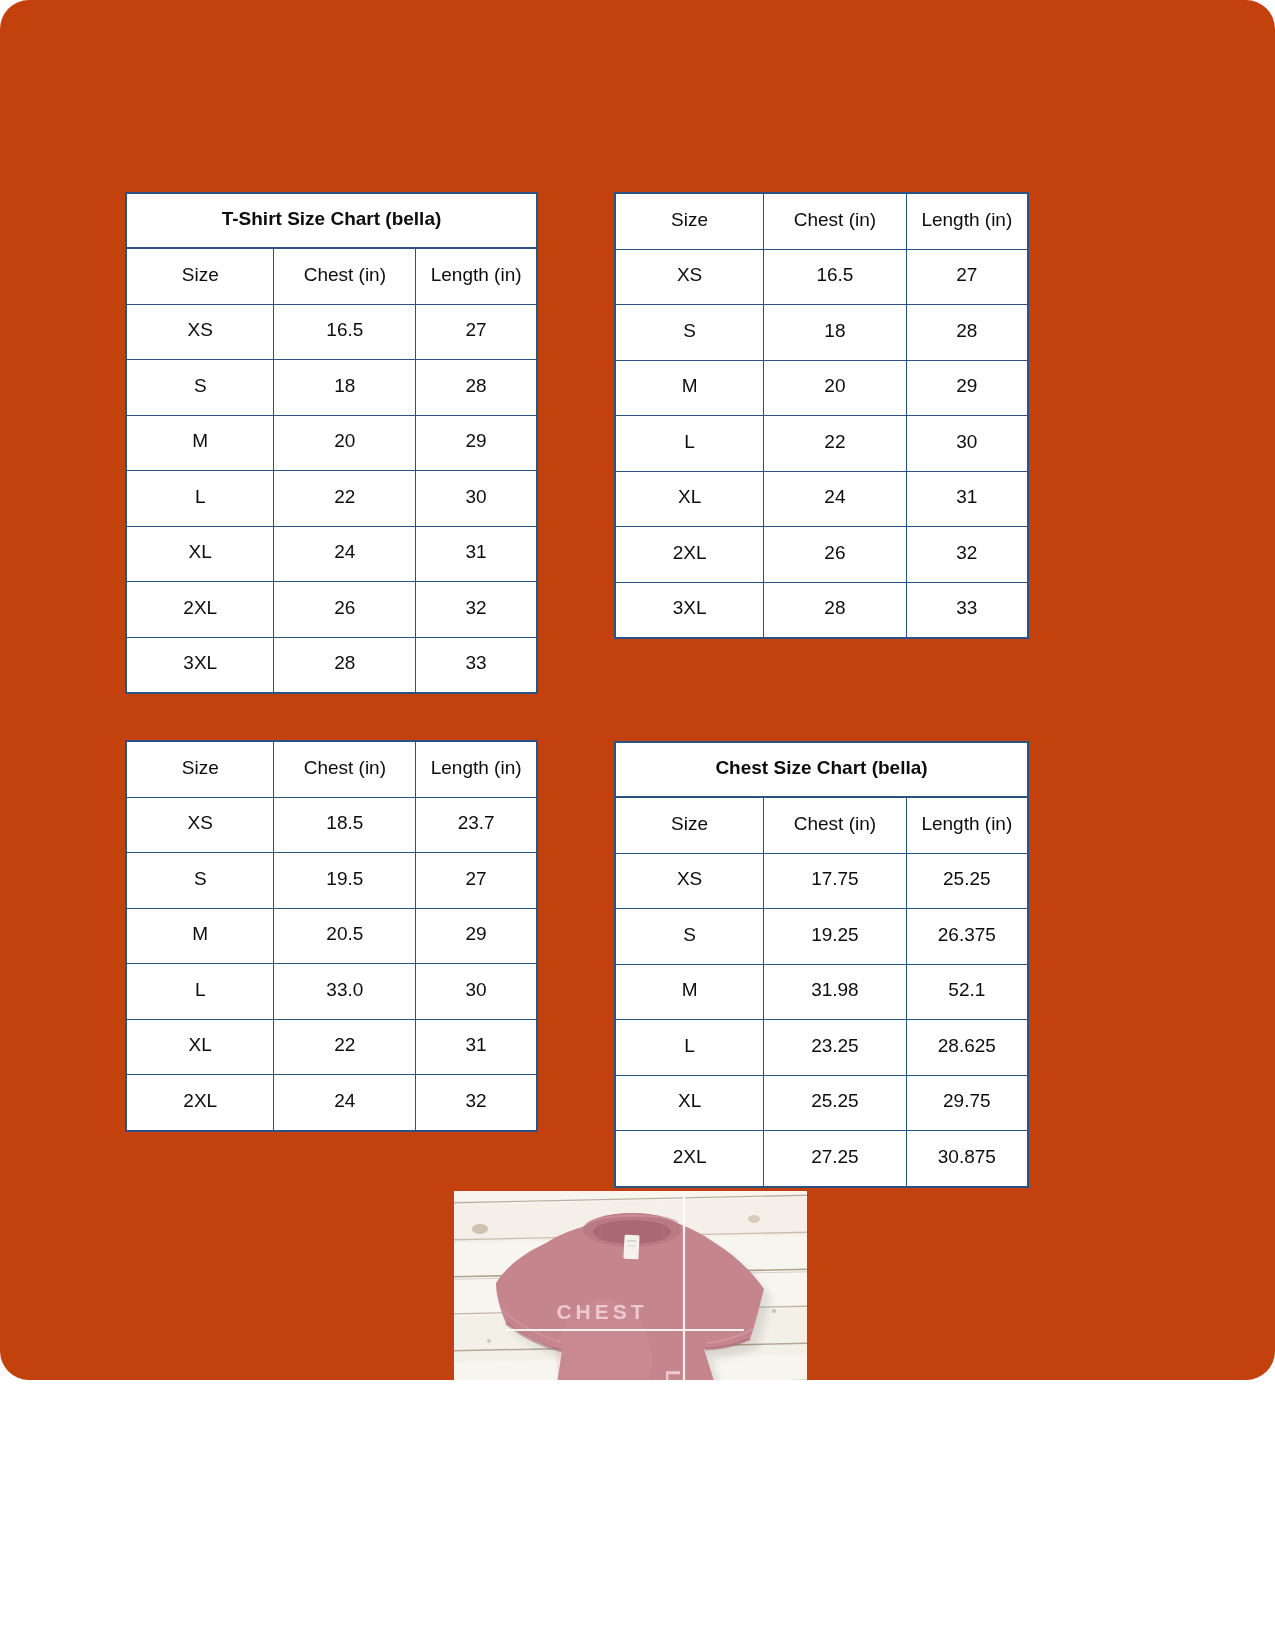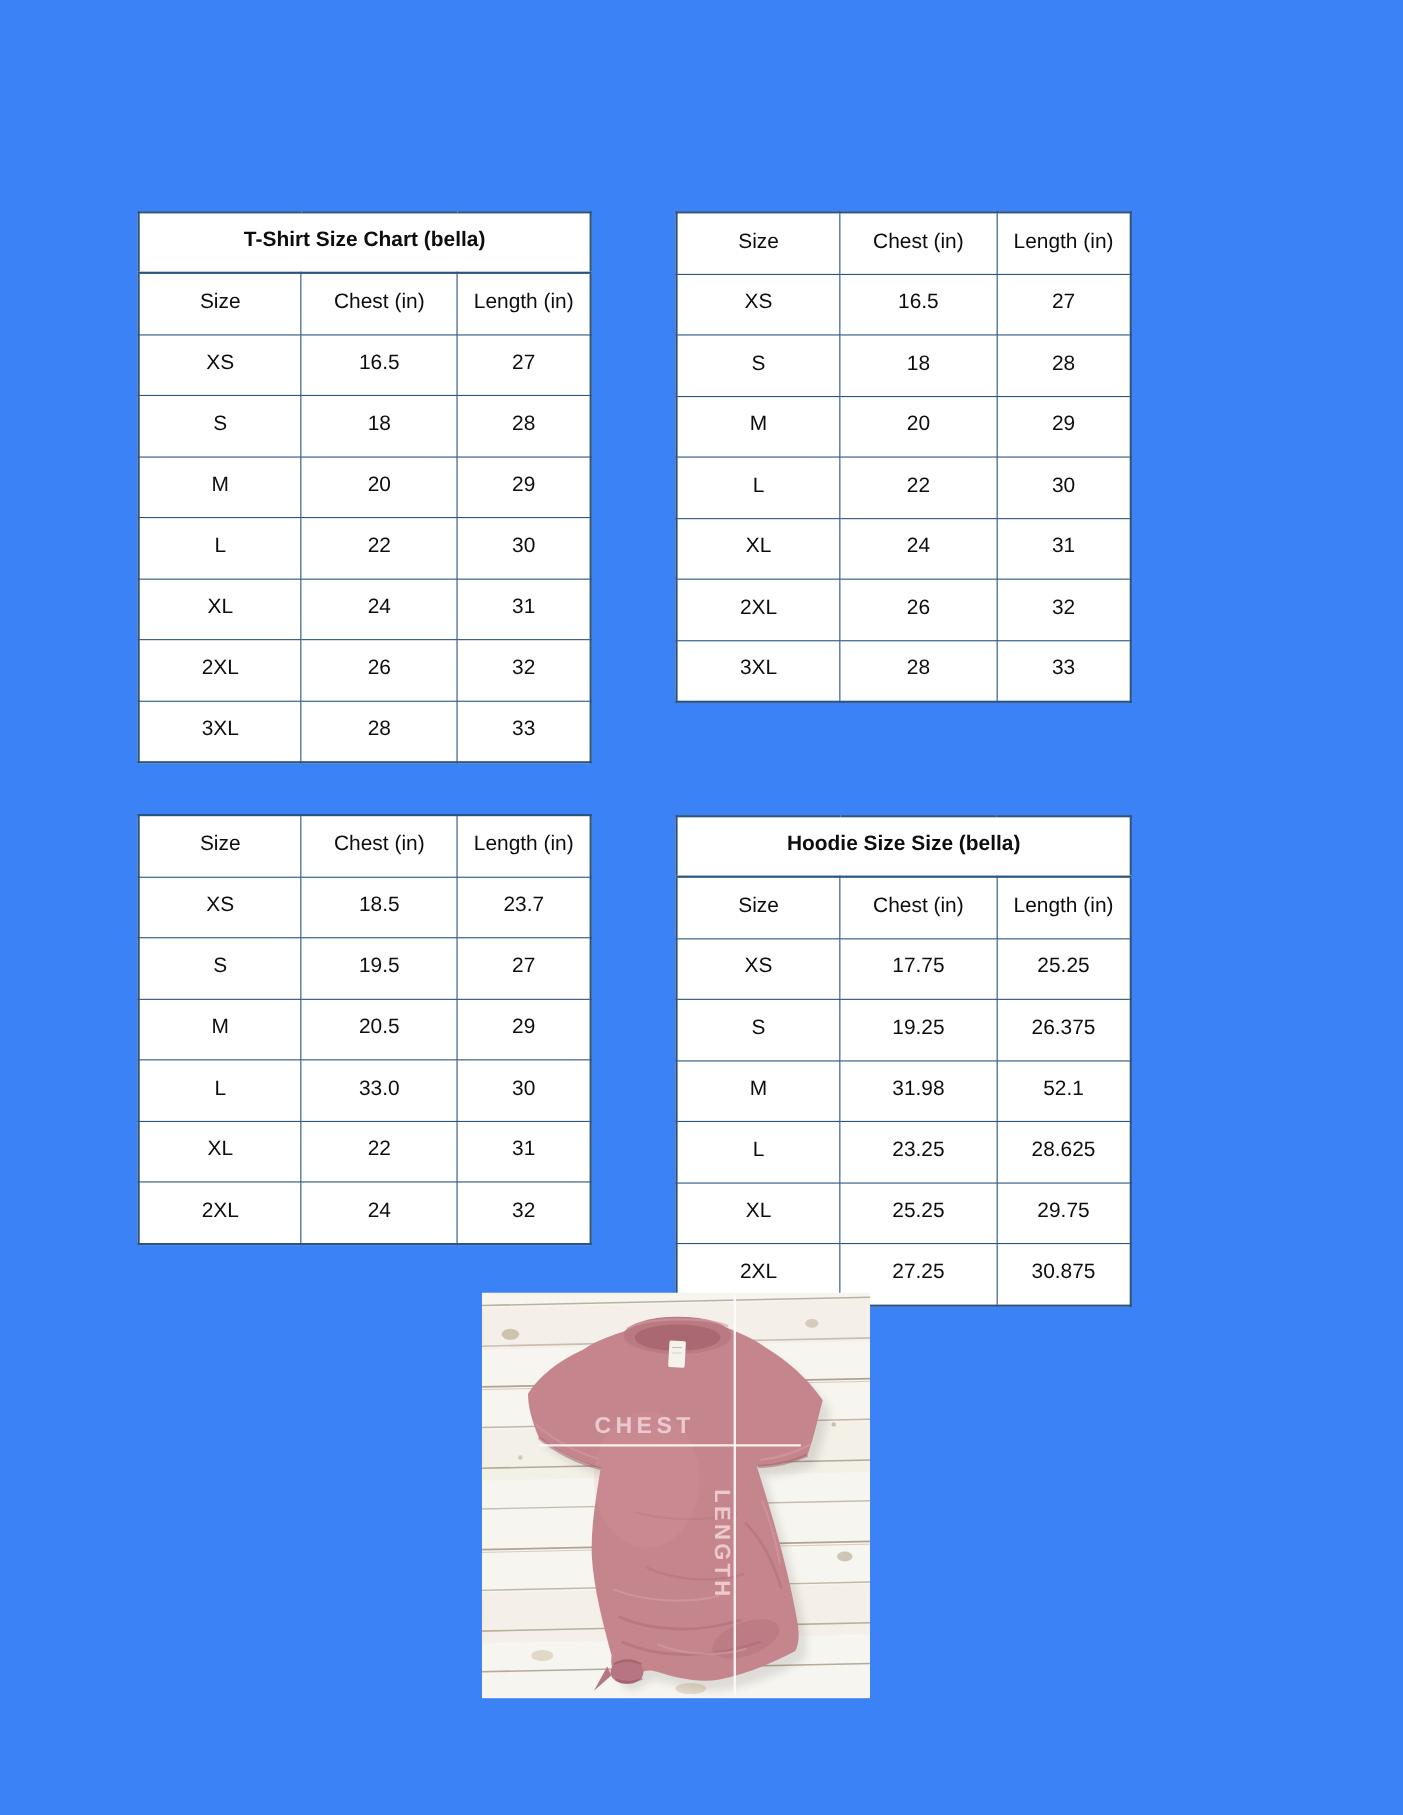--- a/index.html
+++ b/index.html
@@ -1,24 +1,25 @@
 <!DOCTYPE html>
 <html style="--table-border: #2a5382; --table-text: #0d0d0d; --shirt: #c5858d; --shirt-dark: #a5656f; --measure-line: #fdfbfa; --label-pink: #eecdd2; --wood-base: #f7f5f0;"><head>
 <meta charset="utf-8">
 <style>
   :root{
     --table-border:#2a5382;
   }
   html,body{margin:0;padding:0;background:#ffffff;}
   .page{
     position:relative;
-    width:1275px;height:1650px;
-    background:#3b82f6;
+    width:1275px;height:1380px;
+    background:#c2410c;
     font-family:"Liberation Sans",sans-serif;
     overflow:hidden;
+    border-radius:29px;
   }
   table.size-table{
     position:absolute;
     border-collapse:collapse;
     table-layout:fixed;
     background:#ffffff;
     border:2px solid var(--table-border);
   }
   table.size-table td{
     border:1px solid var(--table-border);
@@ -38,21 +39,21 @@
     border-bottom-width:2px;
   }
   .t0{left:125px;top:192px;width:413px;}
   .t1{left:614px;top:192px;width:415px;}
   .t2{left:125px;top:740px;width:413px;}
   .t3{left:614px;top:741px;width:415px;}
   col.c1{width:36%;} col.c2{width:34.5%;} col.c3{width:29.5%;}
 
   figure.photo{
     position:absolute;left:438px;top:1175px;width:353px;height:369px;
-    margin:0;padding:0;
+    margin:16px;padding:0;
   }
   figure.photo svg{display:block;width:100%;height:100%;}
   svg text{font-family:"Liberation Sans",sans-serif;}
   .measure-label{font-weight:600;}
 </style>
 </head>
 <body>
 
 <div class="page">
 
@@ -205,21 +206,21 @@
   </table>
 
   <table class="size-table t3">
     <colgroup>
         <col class="c1">
         <col class="c2">
         <col class="c3">
       </colgroup>
     <tbody>
         <tr class="title-row">
-          <td colspan="3">Hoodie Size Size (bella)</td>
+          <td colspan="3">Chest Size Chart (bella)</td>
         </tr>
         <tr>
           <td>Size</td>
           <td>Chest (in)</td>
           <td>Length (in)</td>
         </tr>
         <tr>
           <td>XS</td>
           <td>17.75</td>
           <td>25.25</td>

